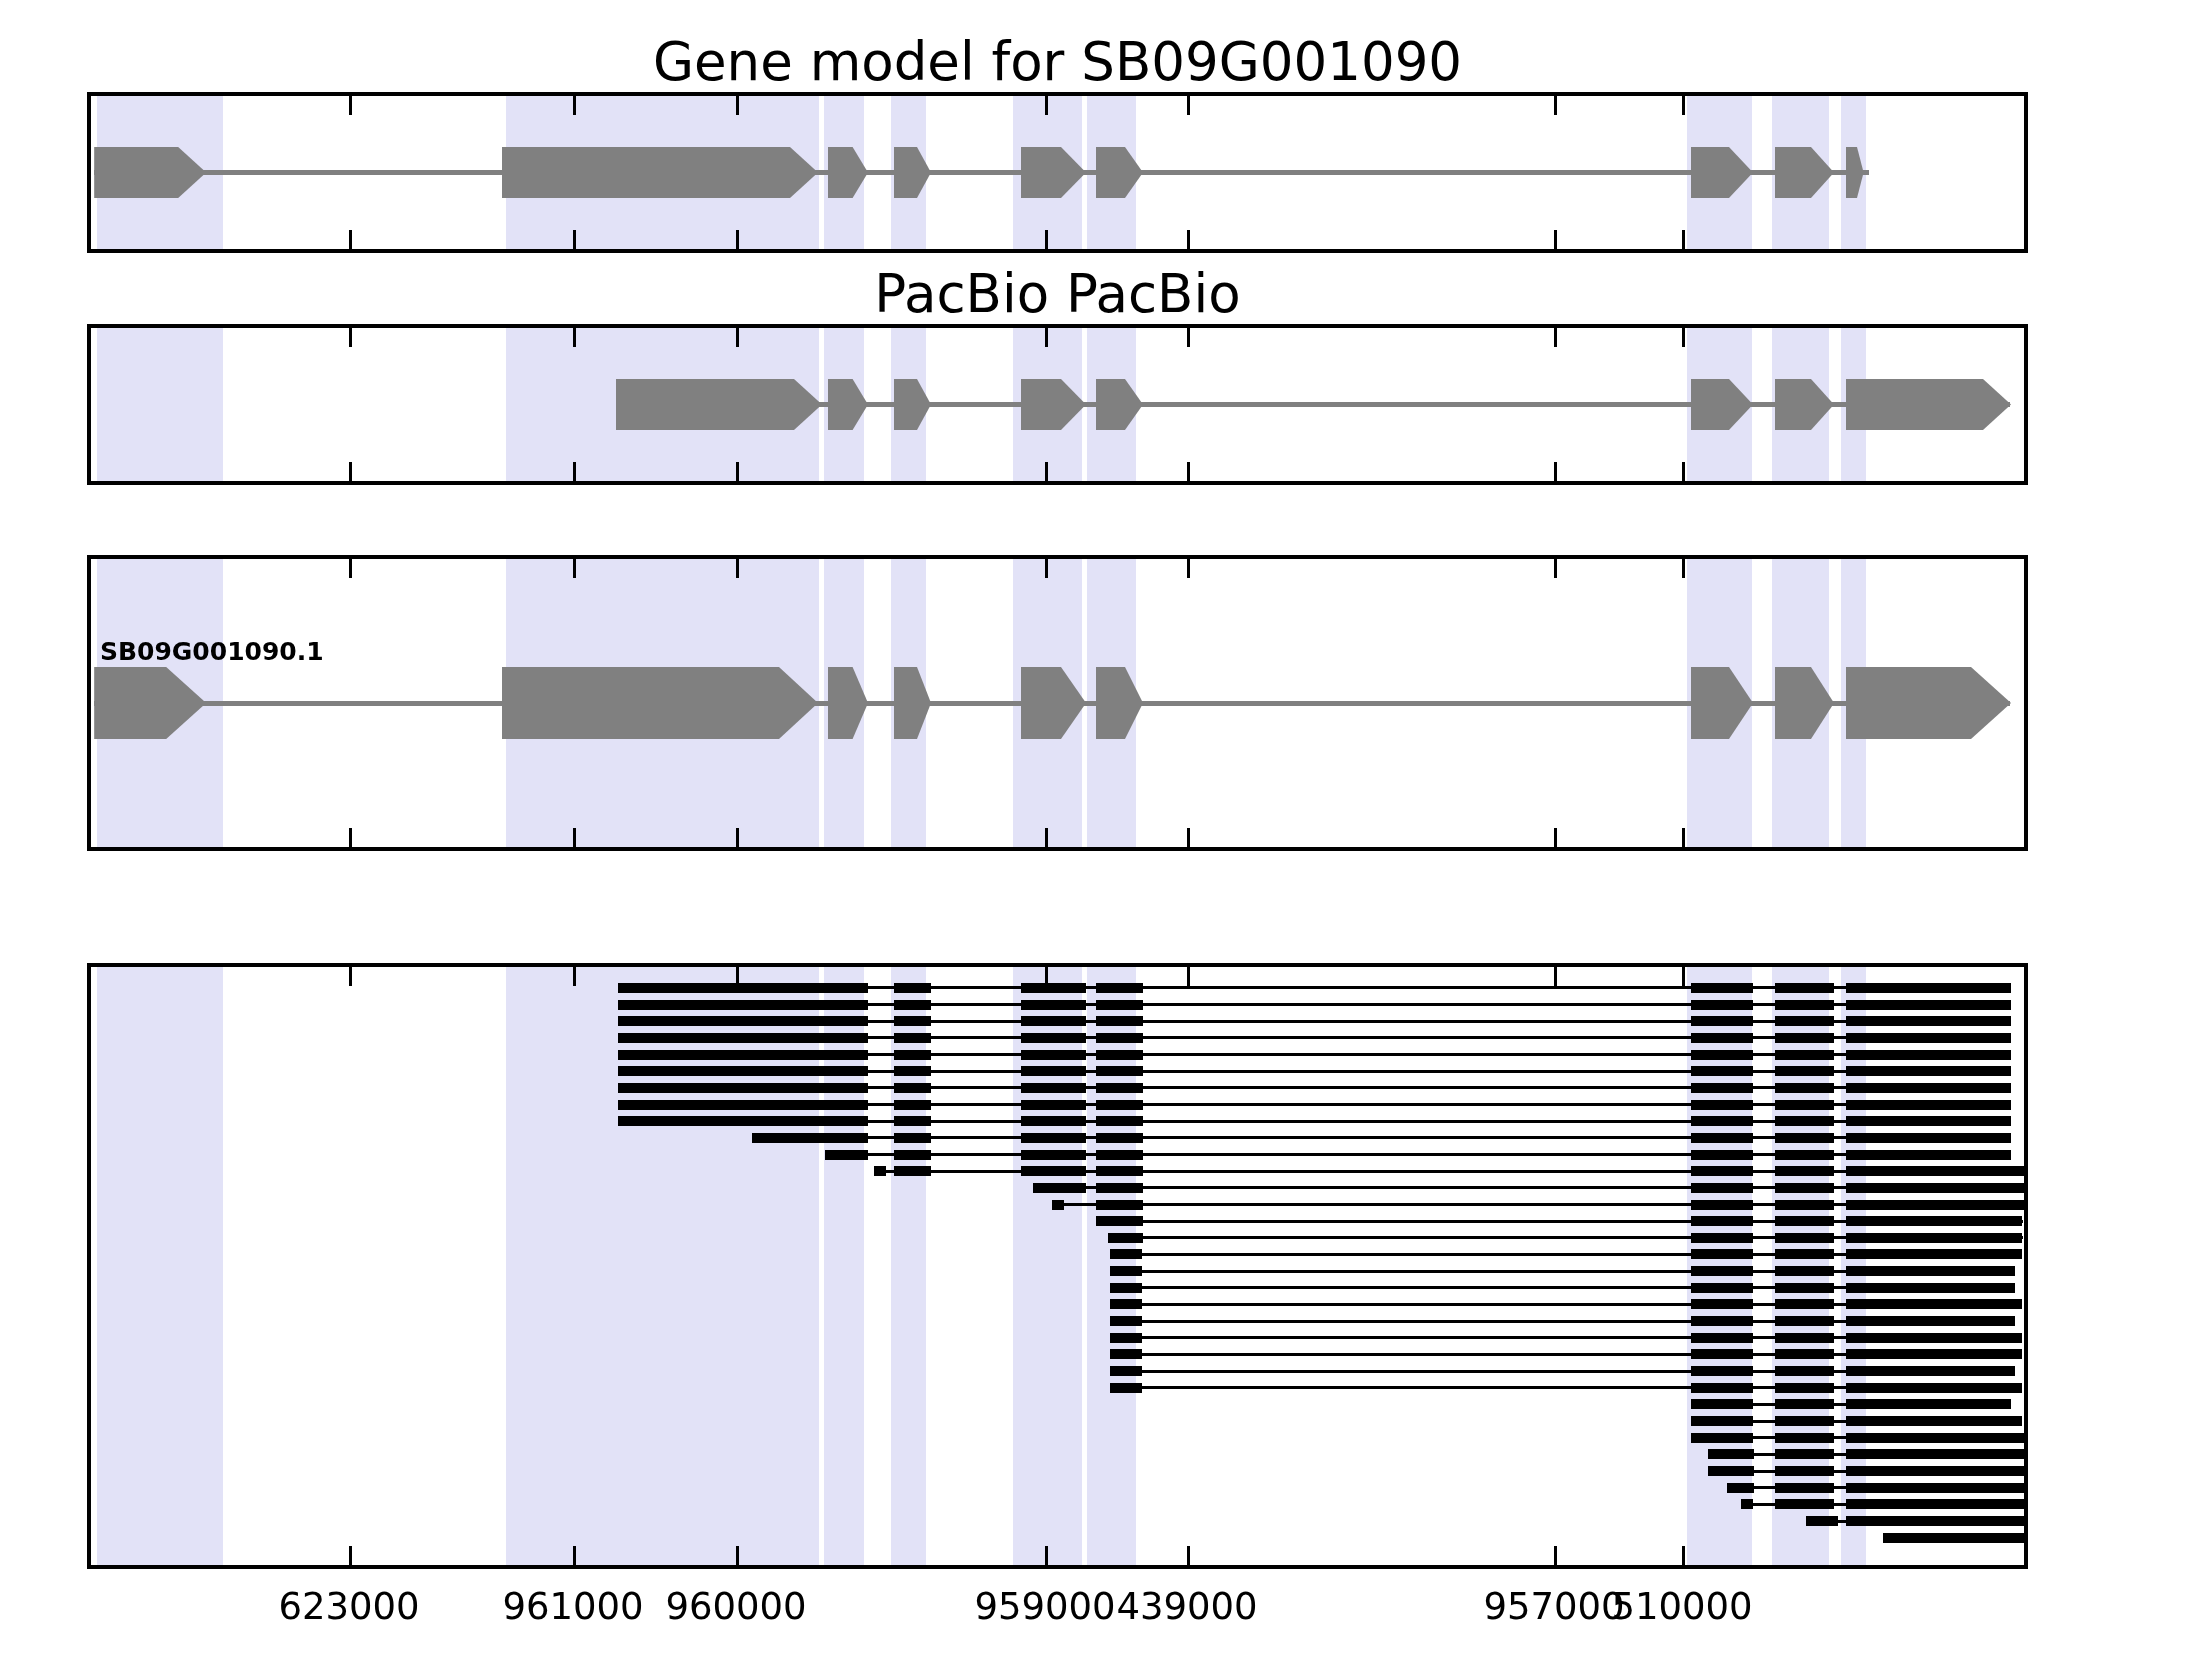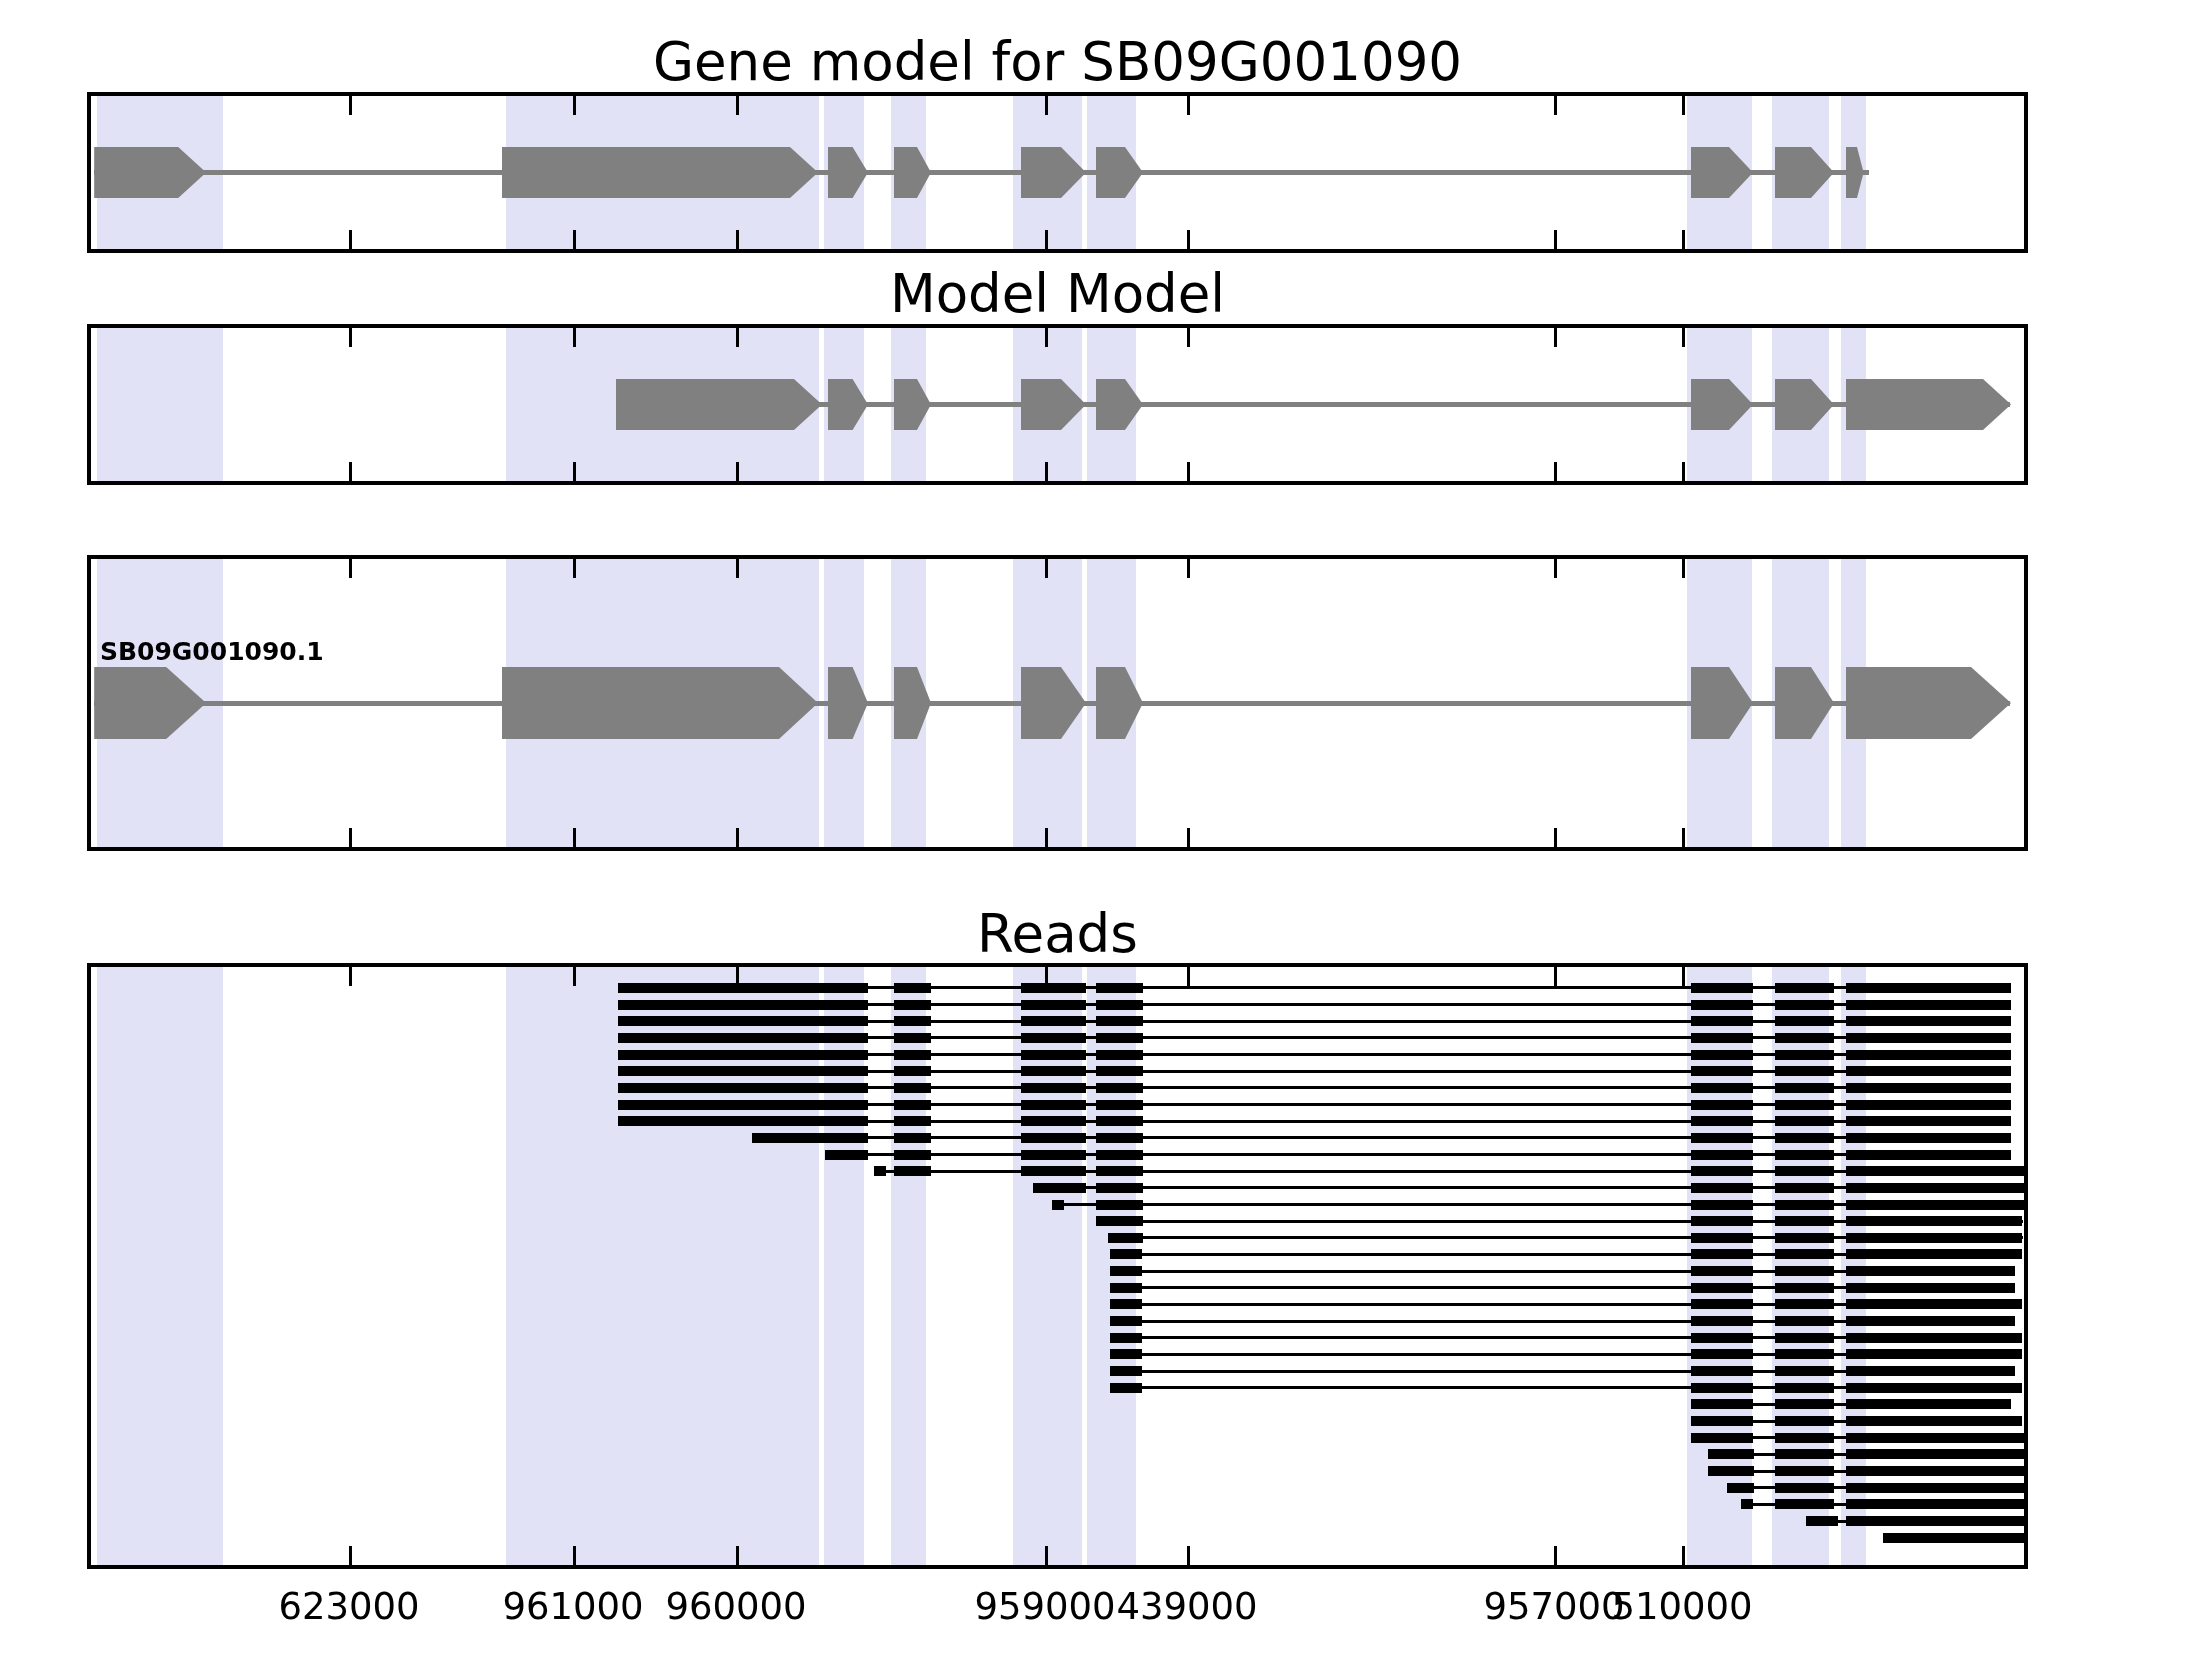--- a/index.html
+++ b/index.html
@@ -15,22 +15,21 @@
   .iso-label{position:absolute;color:#000;font-size:25px;font-weight:bold;white-space:nowrap;font-family:"DejaVu Sans","Liberation Sans",sans-serif;}
   .read-line{position:absolute;background:#000;height:2.8px;}
   .read-block{position:absolute;background:#000;}
   .xtick-label{position:absolute;color:#000;font-size:37px;text-align:center;white-space:nowrap;transform:translateX(-50%);font-family:"DejaVu Sans","Liberation Sans",sans-serif;}
 </style>
 </head>
 <body>
 
 <div class="figure" id="fig">
     <div class="panel-title" style="left: 87px; width: 1941px; top: 31px;">Gene model for SB09G001090</div>
-    <div class="panel-title" style="left: 87px; width: 1941px; top: 263px;">Model Model</div>
-    <div class="panel-title" style="left: 87px; width: 1941px; top: 903px;">Reads</div>
+    <div class="panel-title" style="left: 87px; width: 1941px; top: 263px;">PacBio PacBio</div>
     <div class="panel" style="left: 87px; top: 92px; width: 1941px; height: 161px;">
       <div class="plotarea">
         <div class="hl" style="left: 6.2px; width: 126px; background: rgb(226, 226, 247);"></div>
         <div class="hl" style="left: 415px; width: 313px; background: rgb(226, 226, 247);"></div>
         <div class="hl" style="left: 733px; width: 40px; background: rgb(226, 226, 247);"></div>
         <div class="hl" style="left: 800px; width: 35px; background: rgb(226, 226, 247);"></div>
         <div class="hl" style="left: 922px; width: 69px; background: rgb(226, 226, 247);"></div>
         <div class="hl" style="left: 996px; width: 49px; background: rgb(226, 226, 247);"></div>
         <div class="hl" style="left: 1596px; width: 65px; background: rgb(226, 226, 247);"></div>
         <div class="hl" style="left: 1681px; width: 57px; background: rgb(226, 226, 247);"></div>

